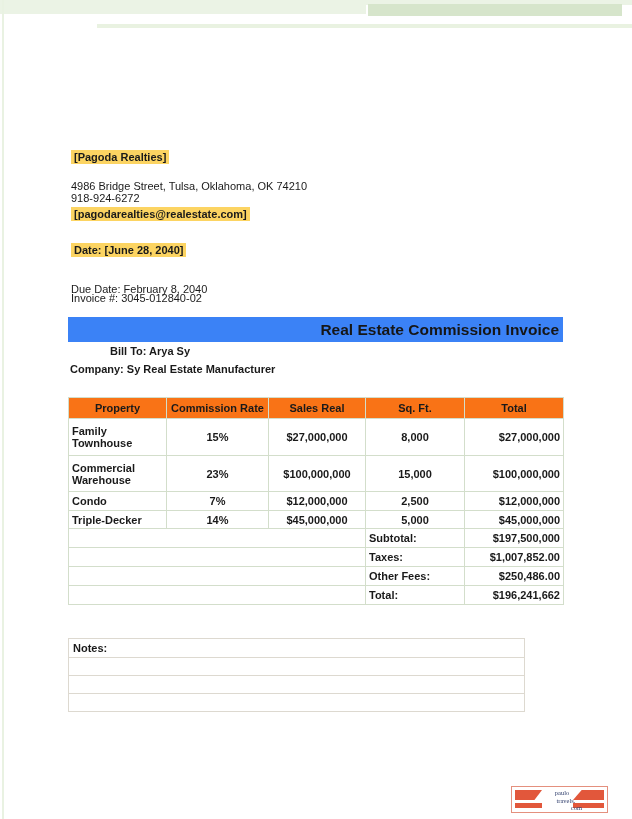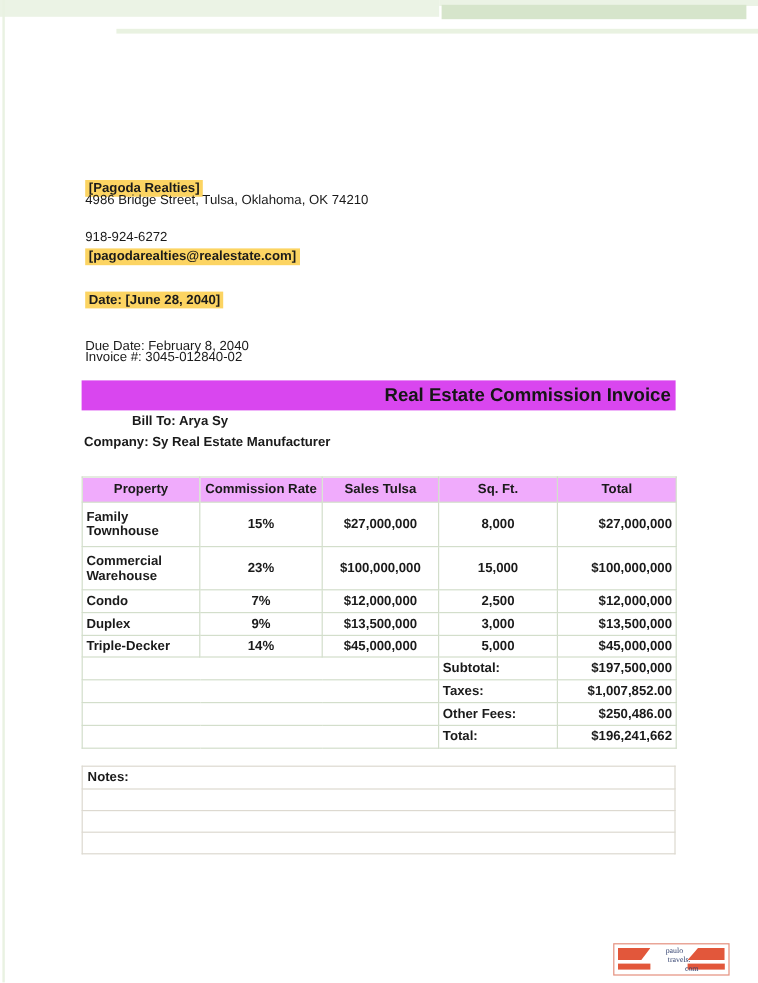--- a/index.html
+++ b/index.html
@@ -12,38 +12,38 @@
   .band-strip  { position:absolute; left:366px; top:0; width:266px; height:5px;  background:#ebf3e5; }
   .bar-right   { position:absolute; left:368px; top:4px; width:254px; height:12px; background:#d6e5cb; }
   .thin-line   { position:absolute; left:97px;  top:24px; width:535px; height:4px; background:#e9f2e1; }
   .left-edge   { position:absolute; left:2px; top:0; width:2px; height:819px; background:#e9f2e2; }
 
   .line { position:absolute; font-size:11px; line-height:15px; white-space:nowrap;text-align:center; }
   .bold { font-weight:bold; }
   .hl { background:#fcd462; padding:1px 3px; }
 
   .title-bar { position:absolute; left:68px; top:317px; width:495px; height:25px;
-               background:#d946ef; text-align:right; }
+               background:#3b82f6; text-align:right; }
   .title-bar span { font-size:15.5px; font-weight:bold; line-height:25px; padding-right:4px; color:#161616; }
 
   table.items { position:absolute; left:68px; top:397px; width:495px;
                 border-collapse:collapse; table-layout:fixed; font-size:11px; }
   table.items th, table.items td { border:1px solid #d3decb; font-weight:bold; padding:0 3px; overflow:hidden; }
-  table.items th { background:#f0abfc; height:21px; text-align:center; font-size:11px; }
+  table.items th { background:#f97316; height:21px; text-align:center; font-size:11px; }
   tr.r-tall  td { height:37px; }
   tr.r-tall2 td { height:36px; }
   tr.r-std   td { height:19px; }
   tr.r-std2  td { height:18px; }
   td.c-prop  { text-align:left; vertical-align:middle; }
   td.c-mid   { text-align:center; vertical-align:middle; }
   td.c-total { text-align:right; vertical-align:middle; padding-right:4px; }
   td.c-label { text-align:left; vertical-align:middle;margin-left:23px; }
   td.c-empty { border:1px solid #e3e0d8; }
 
-  table.notes { position:absolute; left:68px; top:638px; width:495px;
+  table.notes { position:absolute; left:68px; top:638px; width:457px;
                 border-collapse:collapse; table-layout:fixed; font-size:11px; }
   table.notes td { border:1px solid #ddd9d0; padding:0 4px; }
   table.notes tr.n-head td { height:19px; font-weight:bold; }
   table.notes tr.n-row td { height:18px; }
 
   
   .logo { position:absolute; left:511px; top:786px; width:97px; height:27px;
           background:#ffffff; border:1px solid #e4907e; }
   .logo .shape { position:absolute; background:#e2573b; }
   .logo .tl { left:3px; top:3px; width:27px; height:10px;
@@ -64,21 +64,21 @@
 
 <div class="page">
 
   <div class="band-left"></div>
   <div class="band-strip"></div>
   <div class="bar-right"></div>
   <div class="thin-line"></div>
   <div class="left-edge"></div>
 
   <div class="line" style="left:71px; top:150px;"><span class="hl bold">[Pagoda Realties]</span></div>
-  <div class="line" style="left:71px; top:160px;">4986 Bridge Street, Tulsa, Oklahoma, OK 74210</div>
+  <div class="line" style="left:71px; top:179px;">4986 Bridge Street, Tulsa, Oklahoma, OK 74210</div>
   <div class="line" style="left:71px; top:191px;">918-924-6272</div>
   <div class="line" style="left:71px; top:207px;"><span class="hl bold">[pagodarealties@realestate.com]</span></div>
 
   <div class="line" style="left:71px; top:243px;"><span class="hl bold">Date: [June 28, 2040]</span></div>
   <div class="line" style="left:71px; top:263px;margin-top:28px;">Invoice #: 3045-012840-02</div>
   <div class="line" style="left:71px; top:282px;">Due Date: February 8, 2040</div>
 
   <div class="title-bar">
     <span>Real Estate Commission Invoice</span>
   </div>
@@ -91,21 +91,21 @@
       <col style="width:98px">
         <col style="width:102px">
         <col style="width:97px">
         <col style="width:99px">
         <col style="width:99px">
     </colgroup>
     <thead>
       <tr>
         <th>Property</th>
         <th>Commission Rate</th>
-        <th>Sales Tulsa</th>
+        <th>Sales Real</th>
         <th>Sq. Ft.</th>
         <th>Total</th>
       </tr>
     </thead>
     <tbody>
       <tr class="r-tall">
         <td class="c-prop">Family Townhouse</td>
         <td class="c-mid">15%</td>
         <td class="c-mid">$27,000,000</td>
         <td class="c-mid">8,000</td>
@@ -117,27 +117,20 @@
         <td class="c-mid">$100,000,000</td>
         <td class="c-mid">15,000</td>
         <td class="c-total">$100,000,000</td>
       </tr>
       <tr class="r-std">
         <td class="c-prop">Condo</td>
         <td class="c-mid">7%</td>
         <td class="c-mid">$12,000,000</td>
         <td class="c-mid">2,500</td>
         <td class="c-total">$12,000,000</td>
-      </tr>
-      <tr class="r-std">
-        <td class="c-prop">Duplex</td>
-        <td class="c-mid">9%</td>
-        <td class="c-mid">$13,500,000</td>
-        <td class="c-mid">3,000</td>
-        <td class="c-total">$13,500,000</td>
       </tr>
       <tr class="r-std2">
         <td class="c-prop">Triple-Decker</td>
         <td class="c-mid">14%</td>
         <td class="c-mid">$45,000,000</td>
         <td class="c-mid">5,000</td>
         <td class="c-total">$45,000,000</td>
       </tr>
       <tr class="r-std">
         <td colspan="3" class="c-empty"></td>

